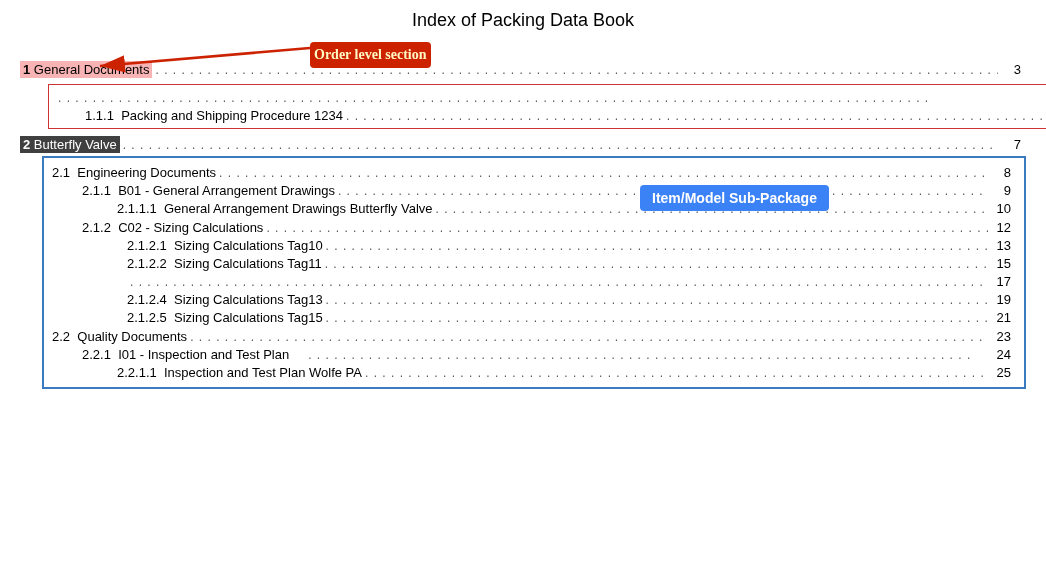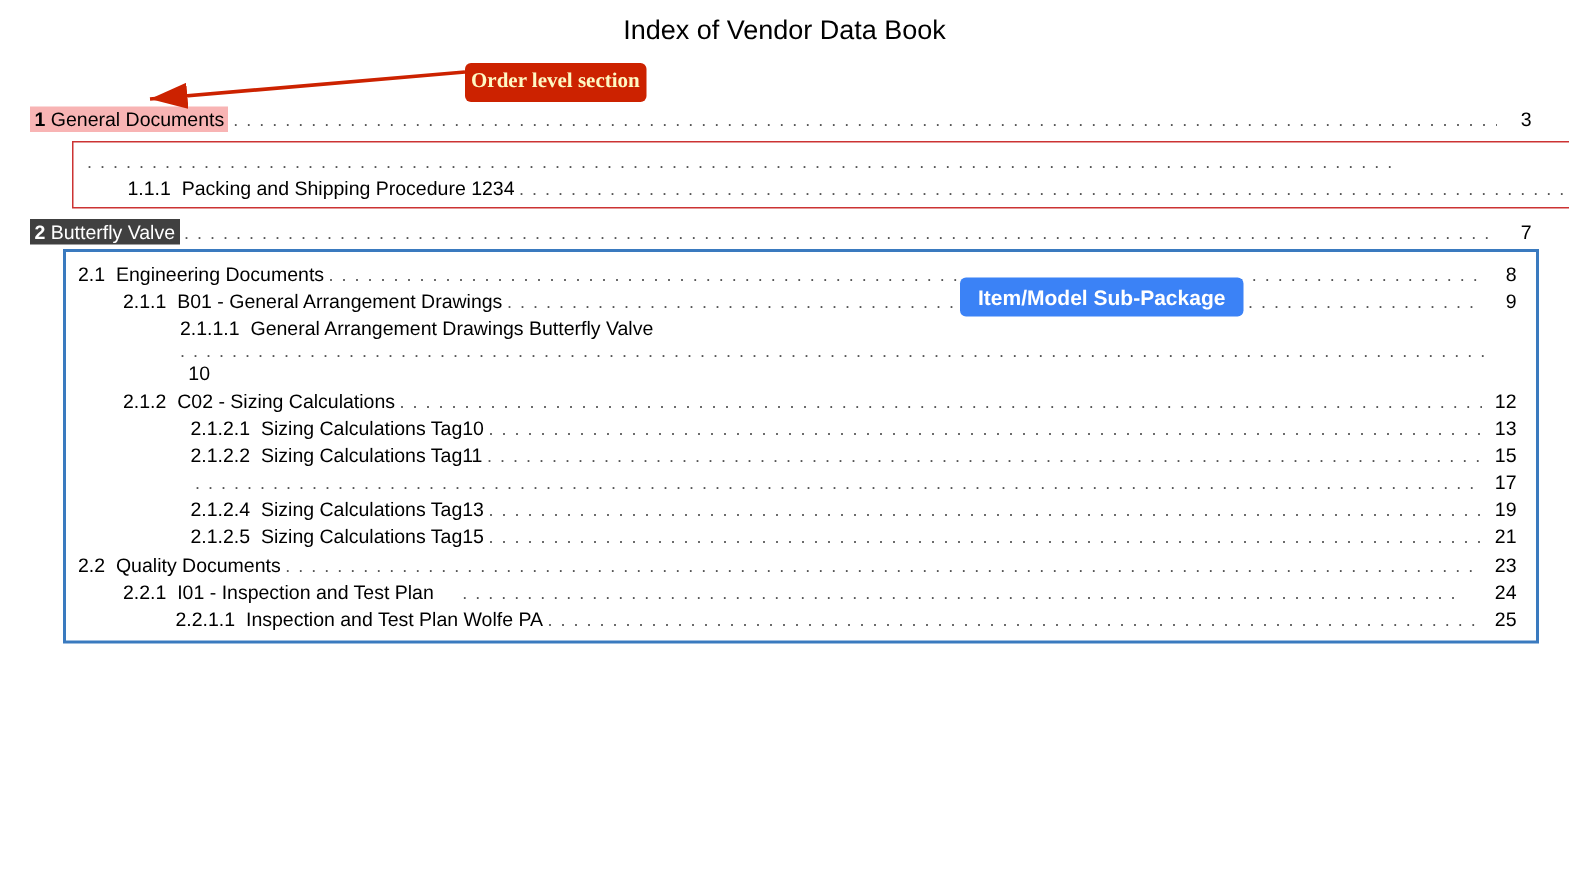--- a/index.html
+++ b/index.html
@@ -109,38 +109,38 @@
       left: 90px;
       z-index: 11;
       pointer-events: none;
     }
   </style>
 </head>
 <body>
 
 <div class="page-container">
   
-  <div class="page-title">Index of Vendor Data Book</div>
+  <div class="page-title">Index of Packing Data Book</div>
 
   
   <div class="callout-order">Order level section</div>
 
   
   <svg class="arrow-svg" width="240" height="40" viewBox="0 0 240 40">
 
     <defs>
       <marker id="arrowhead" markerWidth="10" markerHeight="7" refX="10" refY="3.5" orient="auto">
         <polygon points="0 0, 10 3.5, 0 7" fill="#cc2200"></polygon>
       </marker>
     </defs>
     <line x1="220" y1="10" x2="10" y2="28" stroke="#cc2200" stroke-width="2.5" marker-end="url(#arrowhead)"></line>
   </svg>
 
   
-  <div class="toc-row" style="margin-top:40px;">
+  <div class="toc-row" style="margin-top:30px;">
     <span class="label-part bg-pink">
       <strong>1</strong>&nbsp;General Documents
     </span>
     <span class="dots-part"></span>
     <span class="page-num">3</span>
   </div>
 
   
   <div style="border: 1.5px solid #cc3333; margin: 3px 0 3px 28px; padding: 2px 6px; display: inline-block; min-width: 500px;">
     
@@ -176,21 +176,21 @@
       <span class="dots-part"></span>
       <span class="page-num">8</span>
     </div>
 
     <div class="toc-row" style="padding-left:30px;">
       <span class="label-part">2.1.1&nbsp;&nbsp;B01 - General Arrangement Drawings</span>
       <span class="dots-part"></span>
       <span class="page-num">9</span>
     </div>
 
-    <div class="toc-row" style="padding-left:65px;flex-direction:column;">
+    <div class="toc-row" style="padding-left:65px;">
       <span class="label-part">2.1.1.1&nbsp;&nbsp;General Arrangement Drawings Butterfly Valve</span>
       <span class="dots-part"></span>
       <span class="page-num">10</span>
     </div>
 
     <div class="toc-row" style="padding-left:30px; margin-top:4px;">
       <span class="label-part">2.1.2&nbsp;&nbsp;C02 - Sizing Calculations</span>
       <span class="dots-part"></span>
       <span class="page-num">12</span>
     </div>

